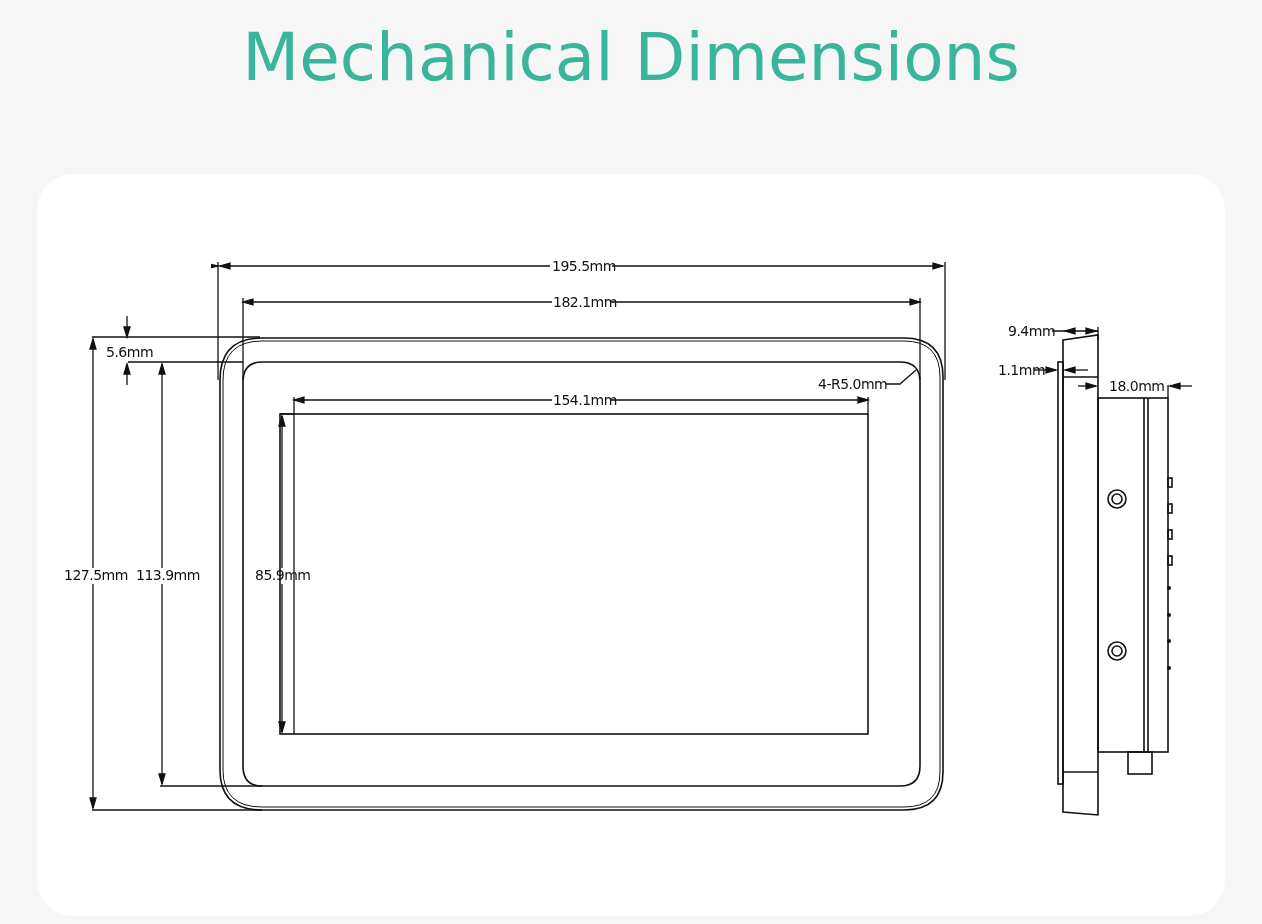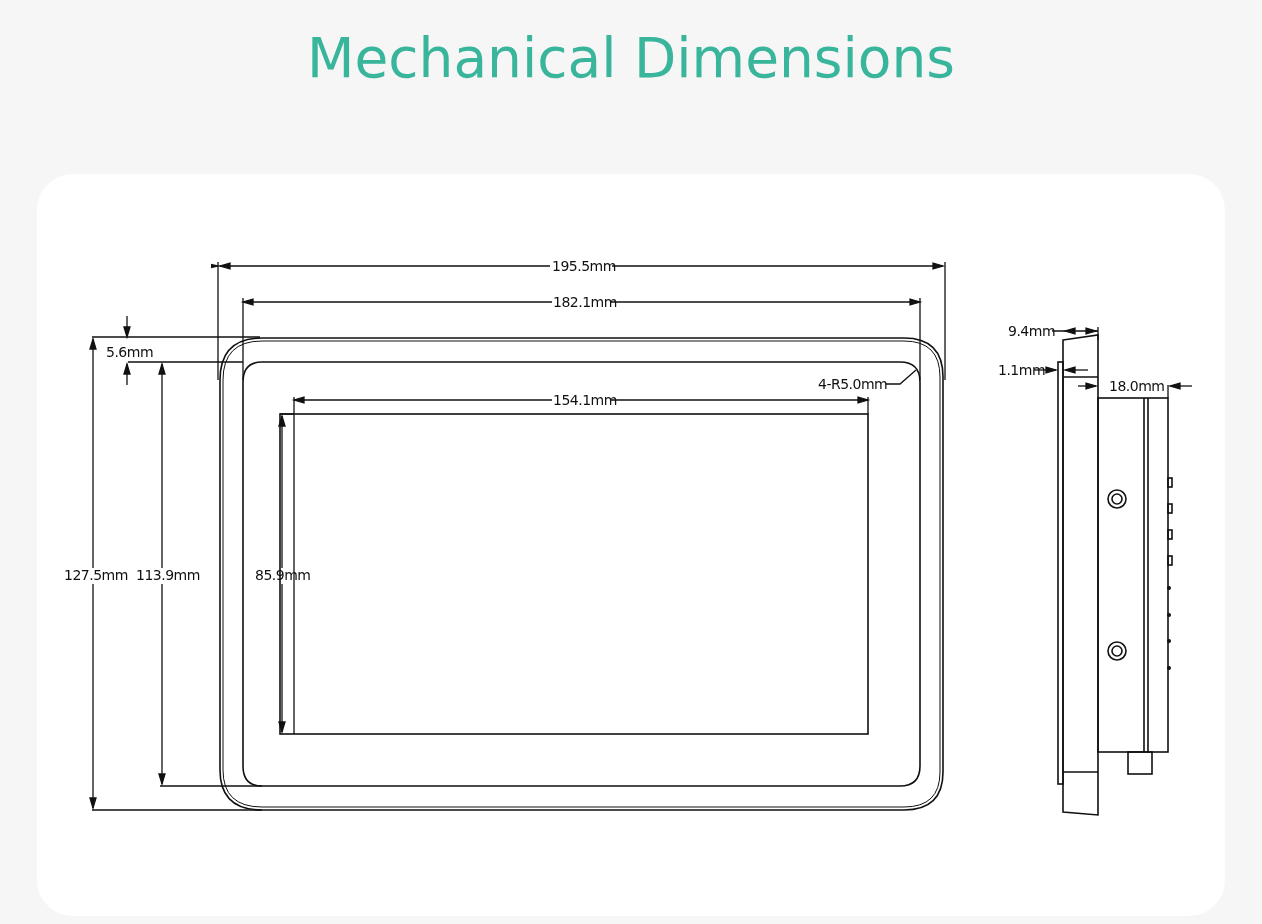--- a/index.html
+++ b/index.html
@@ -6,21 +6,21 @@
   body {
     width:1262px; height:924px; overflow:hidden;
     background:#f6f6f6;
     font-family:"Liberation Sans", sans-serif;
     position:relative;
   }
   .title {
     position:absolute; left:0; top:8px; width:1262px;
     text-align:center;
     font-family:"DejaVu Sans", sans-serif;
-    font-size:55px; font-weight:500; letter-spacing:0px;
+    font-size:66px; font-weight:500; letter-spacing:0px;
     color:#38b59b;
     line-height:100px;
   }
   .card {
     position:absolute; left:37px; top:174px; width:1188px; height:742px;
     background:#ffffff; border-radius:36px;
   }
   svg.drawing { position:absolute; left:0; top:0; }
   .lbl { font-family:"DejaVu Sans", sans-serif; font-size:14px; fill:#111; letter-spacing:-0.5px; }
 </style>

